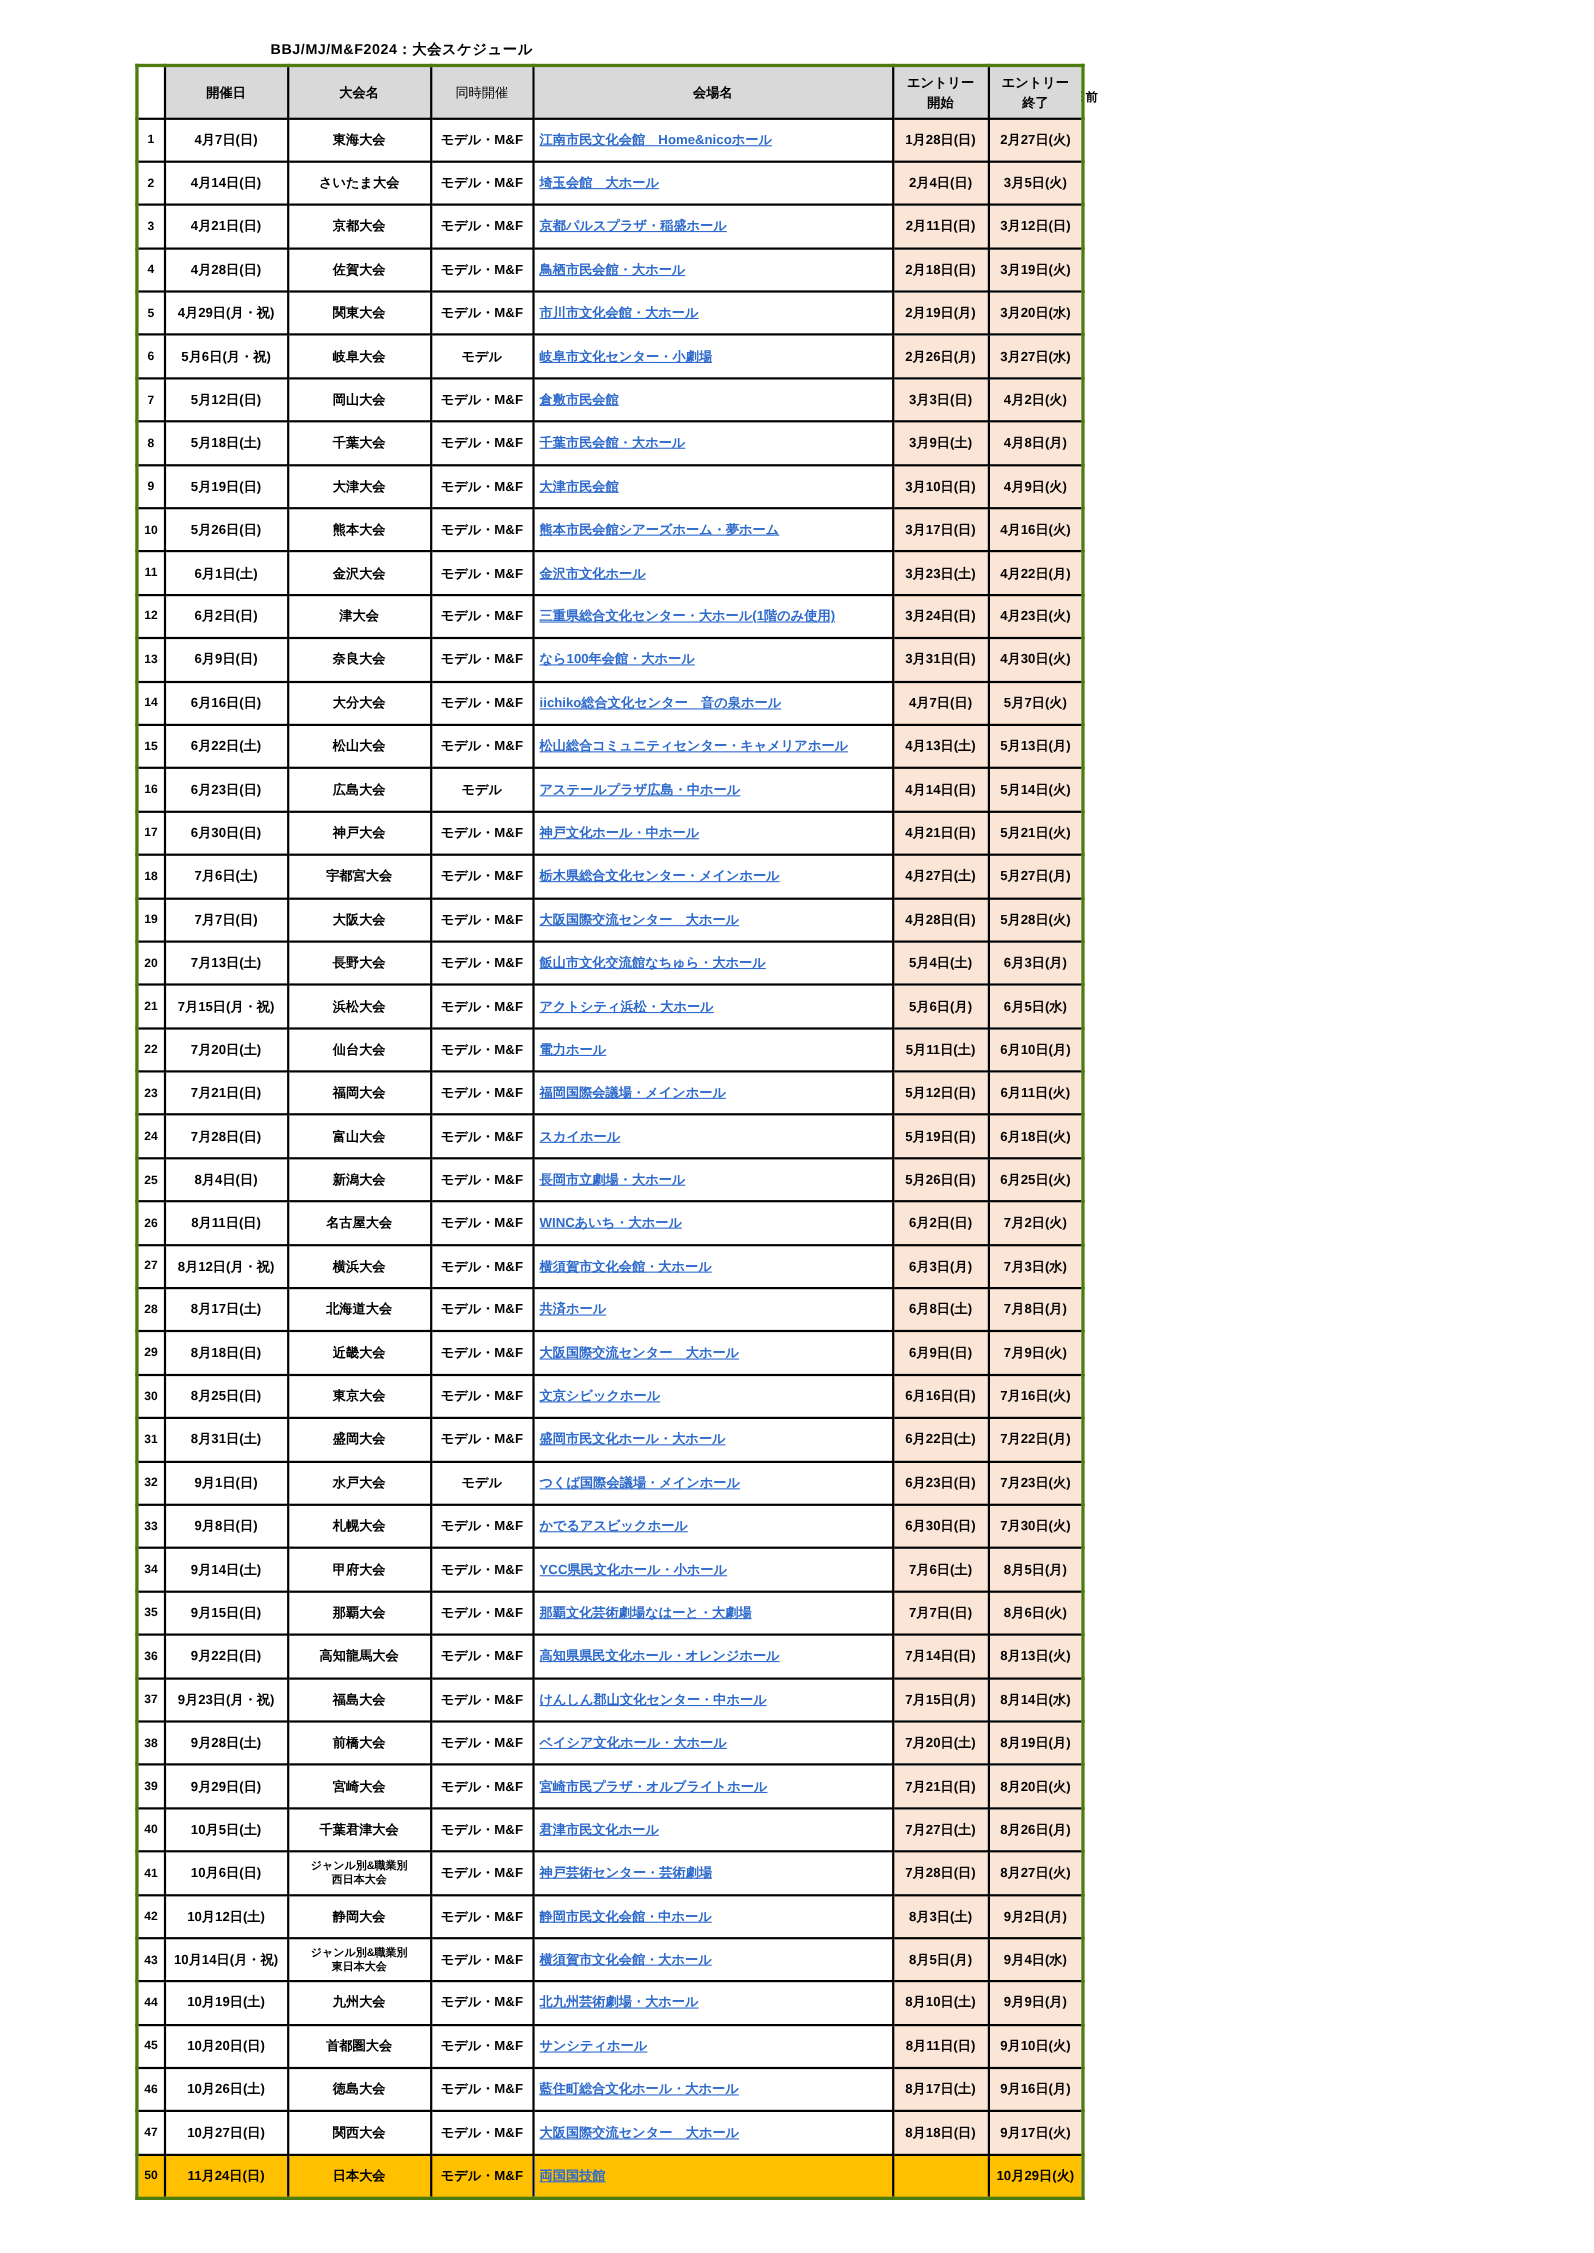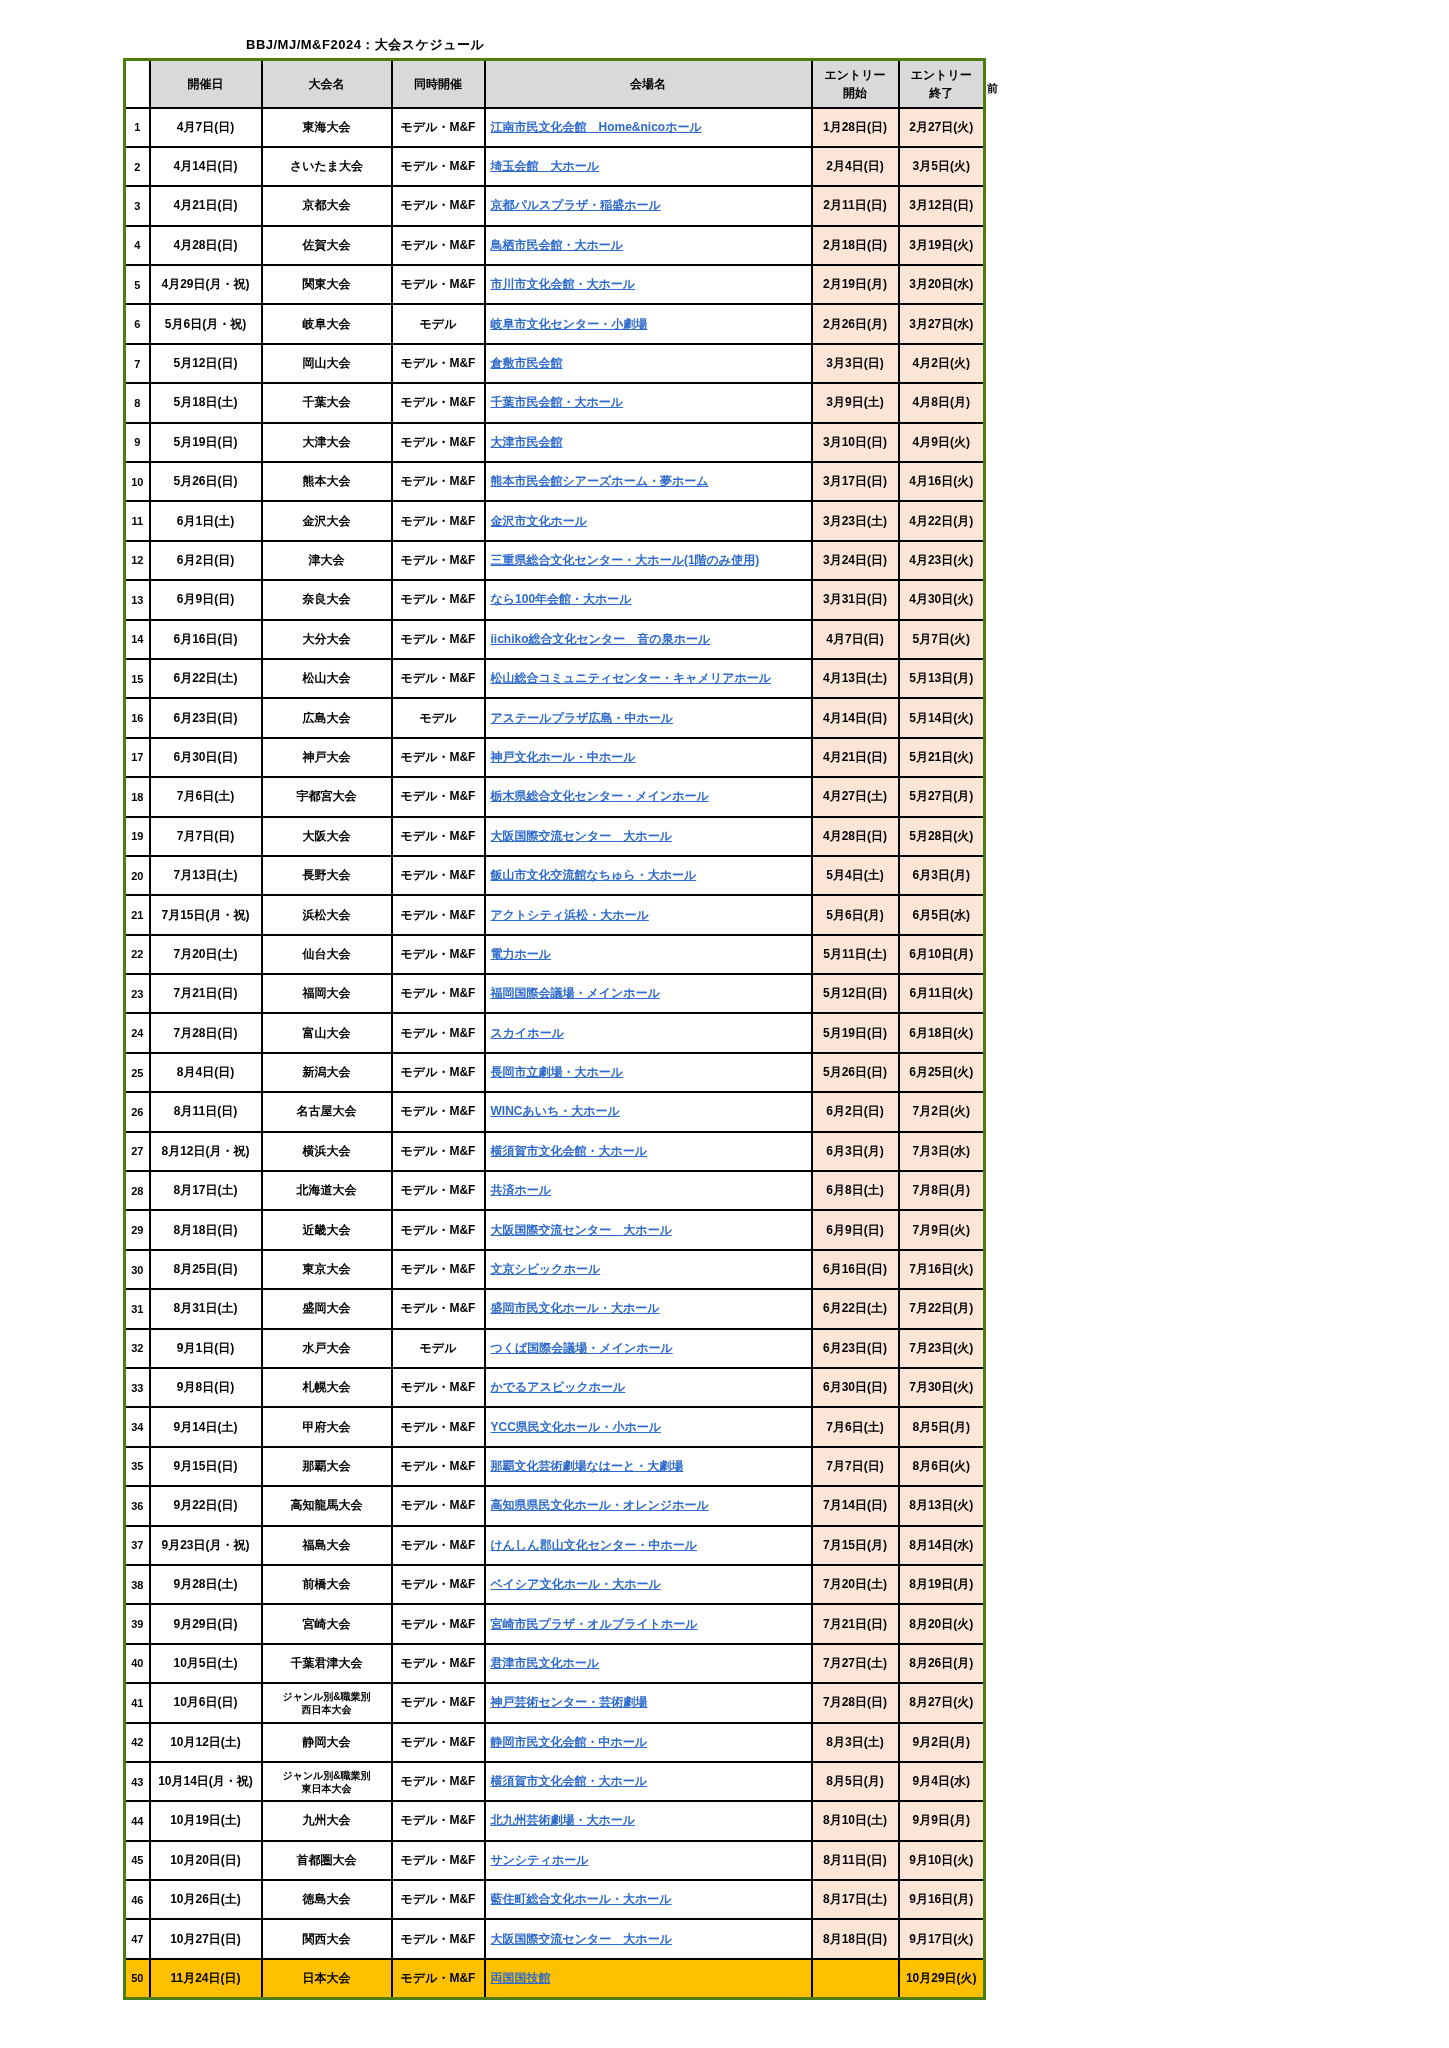--- a/index.html
+++ b/index.html
@@ -26,21 +26,21 @@
   .sched th, .sched td {
     border:2px solid #000; overflow:hidden; vertical-align:middle;
     padding:0; white-space:nowrap;
   }
   .sched thead tr { height:48px; }
   .sched thead th {
     background:#D9D9D9; font-size:12px; font-weight:bold; text-align:center;
     white-space:pre-line; line-height:1.5;
   }
   .sched thead th.c-no { background:#ffffff; }
-  .sched thead th.c-concurrent { font-weight:700;margin-left:40px; }
+  .sched thead th.c-concurrent { font-weight:400;margin-left:40px; }
   .sched tbody tr { height:39.4px; }
   .sched td { font-size:12px; font-weight:bold; text-align:center; }
   .sched td.c-no { font-size:11px; }
   .sched td.c-venue { text-align:left; padding-left:5px; }
   .sched td.c-es, .sched td.c-ee { background:#FBE5D6; }
   .sched tr.hl td { background:#FFC000; }
   .link { color:#2F6BCC; text-decoration:underline; cursor:pointer; }
   td.two-line { white-space:pre-line; font-size:10px; line-height:1.3; }
 
   col.w-no { width:25px; } col.w-date { width:112px; } col.w-name { width:130px; }

